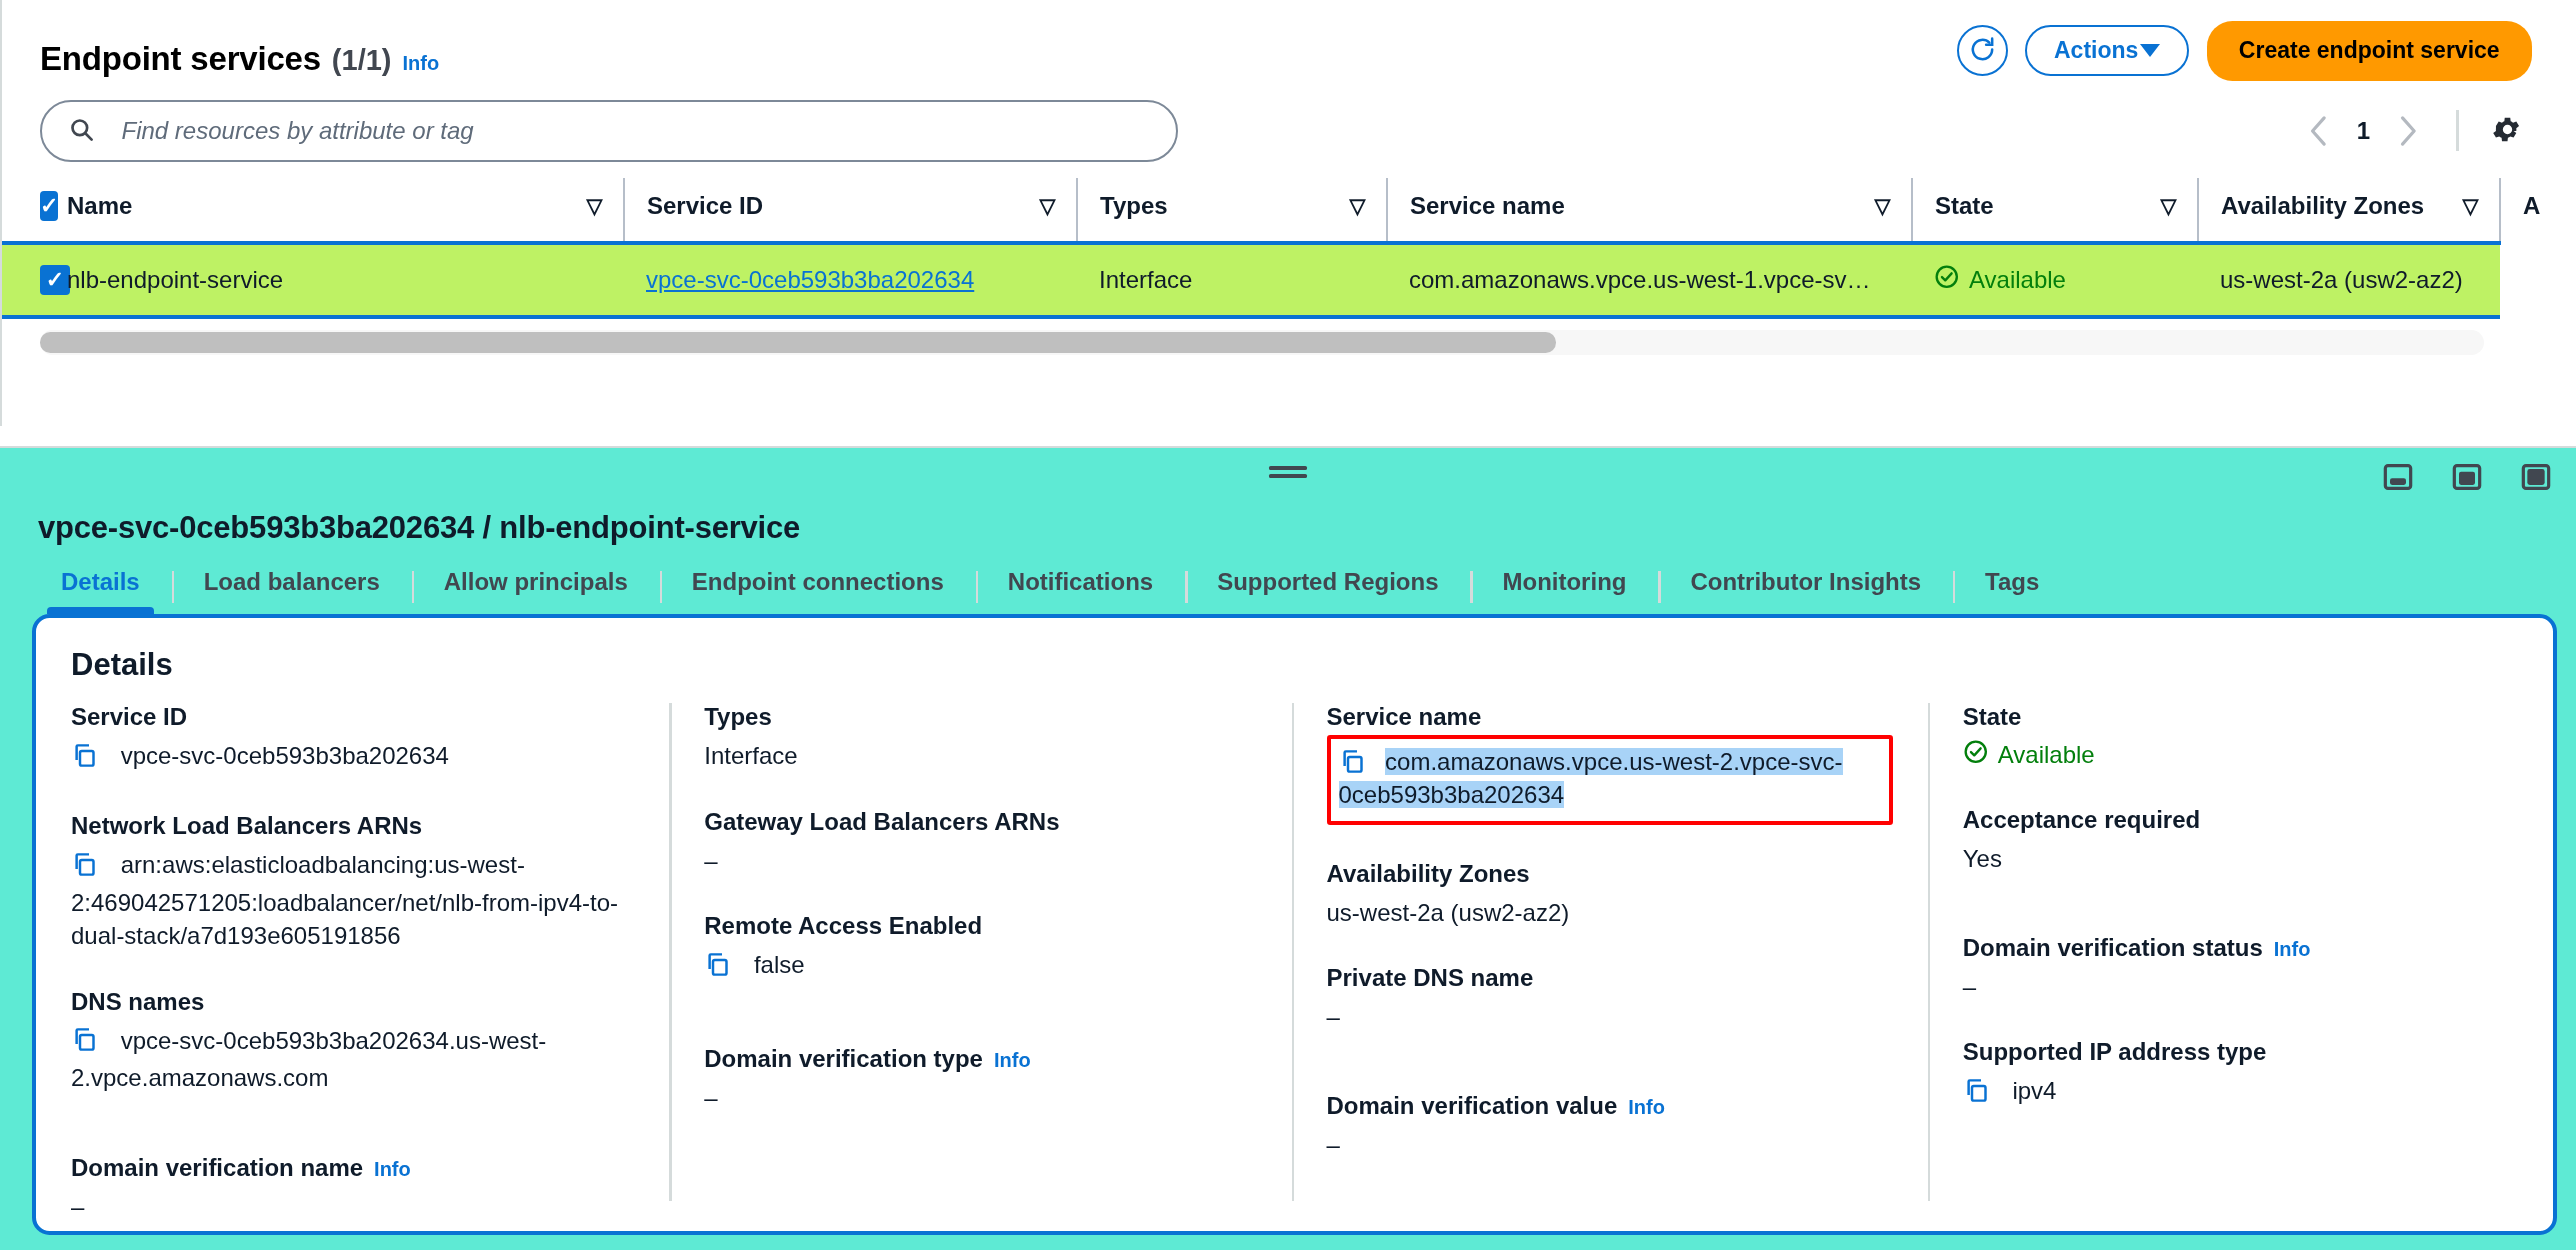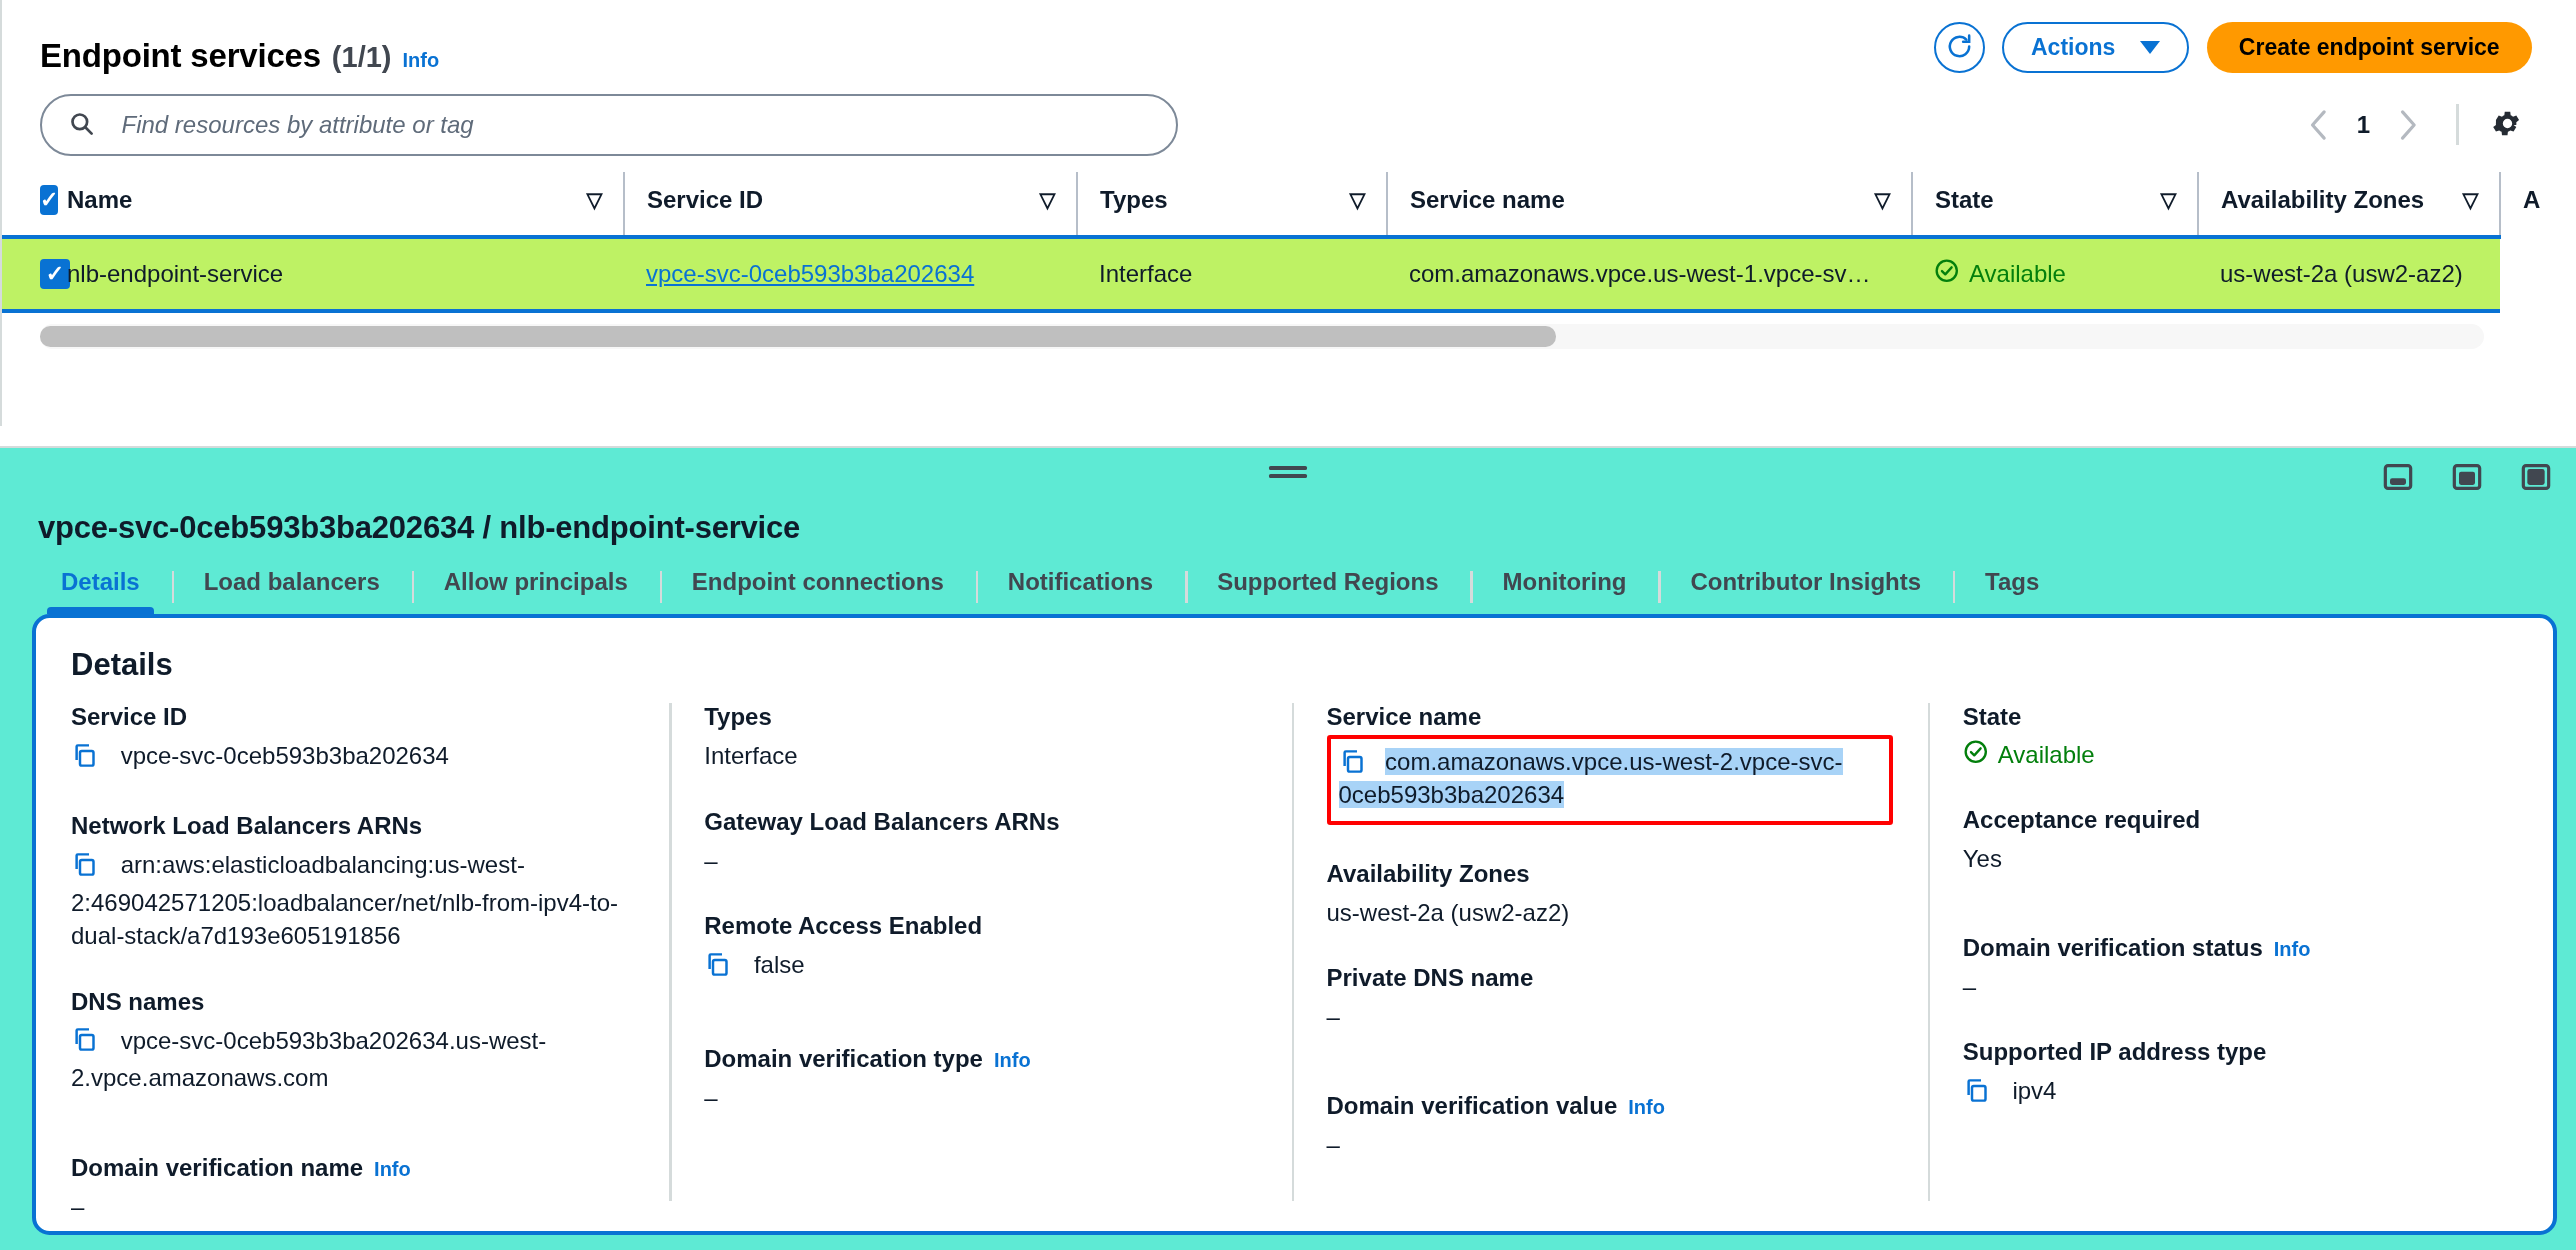--- a/index.html
+++ b/index.html
@@ -26,29 +26,29 @@
 
   .header-actions { display: flex; align-items: center; gap: 17.5px; padding-right: 6.4px; }
   .refresh-btn {
     width: 51px; height: 51px; border-radius: 50%;
     border: 2.4px solid #0972d3; background: #fff;
     display: flex; align-items: center; justify-content: center; cursor: pointer;
   }
   .actions-btn {
     height: 51px; padding: 0 27px; border-radius: 25.5px;
     border: 2.4px solid #0972d3; background: #fff; color: #0972d3;
-    font-size: 23px; font-weight: 700; display: flex; align-items: center; gap: 25px;
+    font-size: 23px; font-weight: 700; display: flex; align-items: center; gap: 2px;
     cursor: pointer; font-family: "Liberation Sans", sans-serif;
   }
   .caret-down {
     width: 0; height: 0; border-left: 10.3px solid transparent;
     border-right: 10.3px solid transparent; border-top: 13.5px solid #0972d3;
   }
   .create-btn {
-    height: 51px; padding: 0 32px; border-radius: 25.5px;
+    height: 60px; padding: 0 32px; border-radius: 25.5px;
     border: none; background: #ff9900; color: #000000;
     font-size: 23px; font-weight: 700; display: flex; align-items: center;
     cursor: pointer; font-family: "Liberation Sans", sans-serif;
   }
 
   
   .filter-row {
     display: flex; align-items: center; justify-content: space-between;
     padding: 19px 38px 0 38px;
   }

